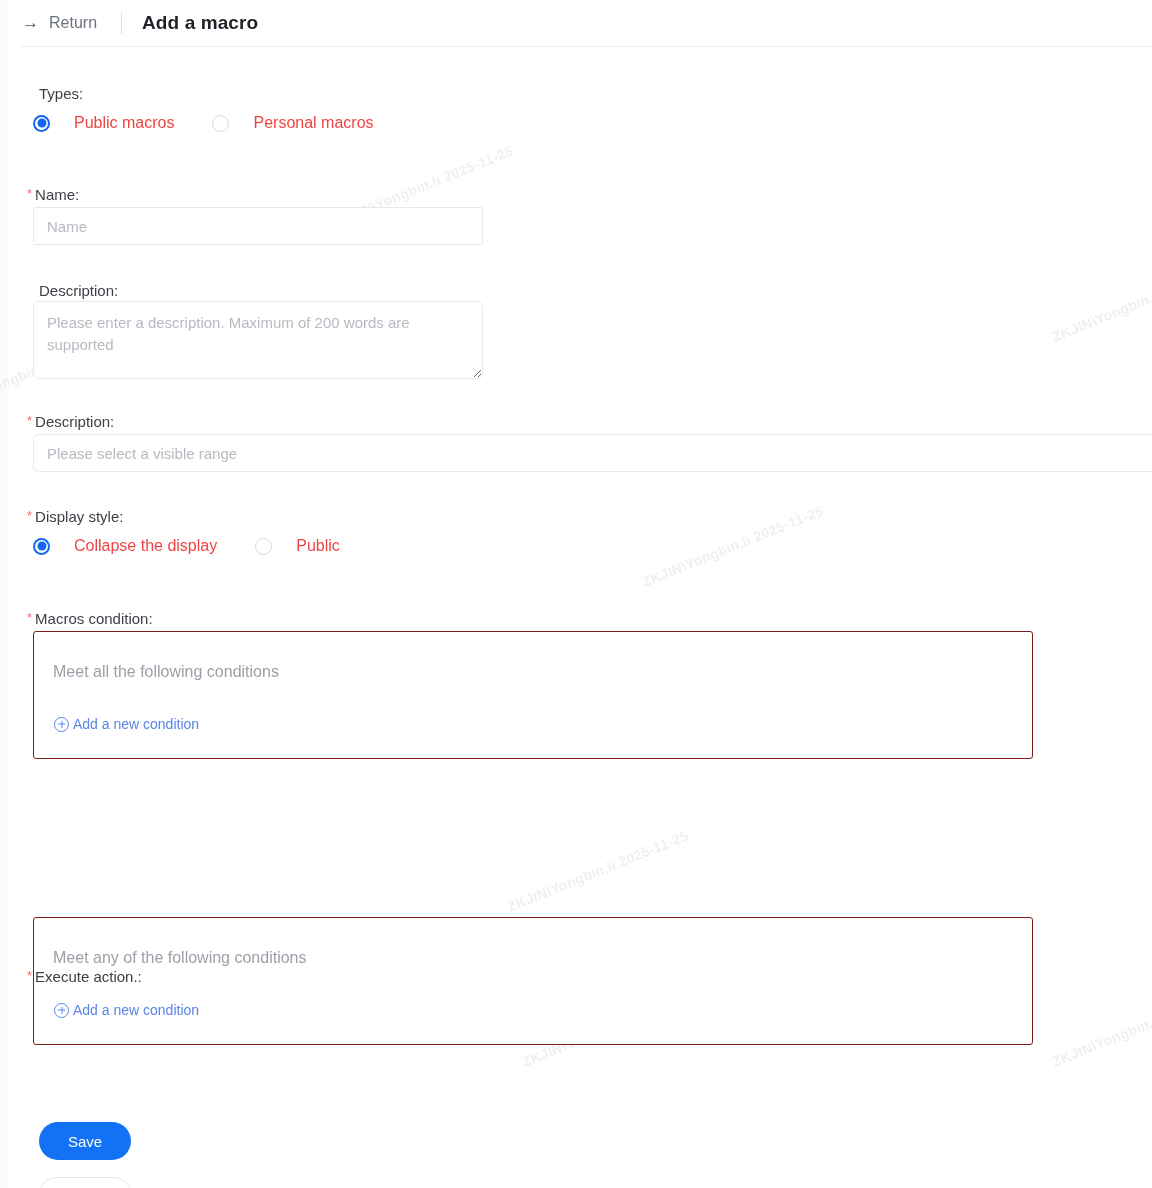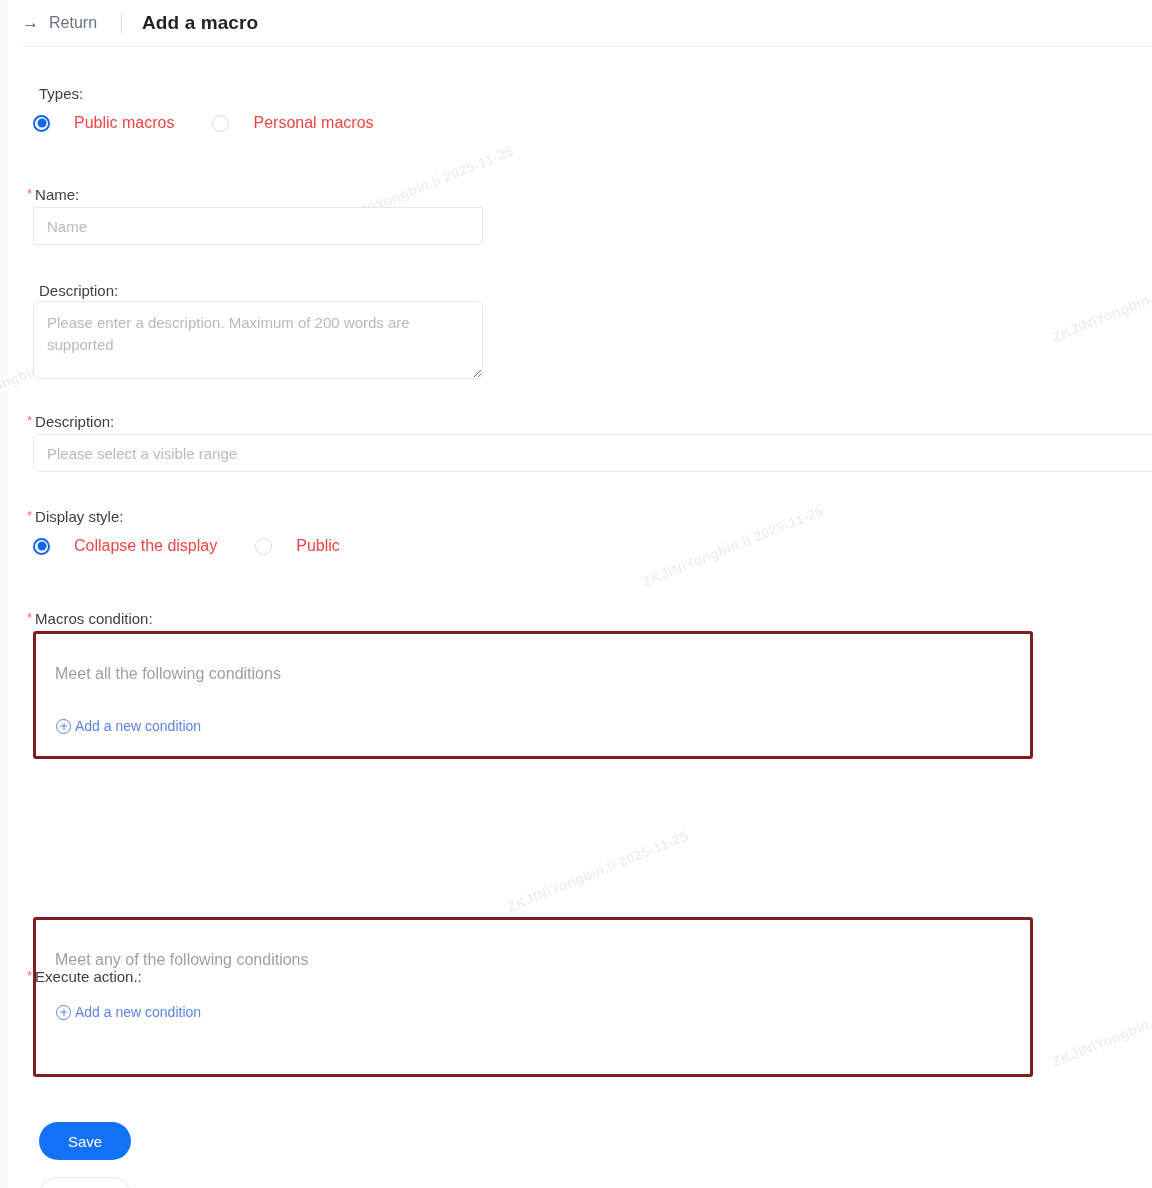--- a/index.html
+++ b/index.html
@@ -116,21 +116,21 @@
 
   .select-input {
     height: 38px; border: 1px solid #e8eaee; border-radius: 6px;
     background: #fff; font-size: 15px; color: #b6bac1;
     padding: 0 13px; display: flex; align-items: center;
     width: 1160px;
   }
 
   
   .panel {
-    border: 3px solid #7f1d1d; border-radius: 3px; background: #fff;
+    border: 1px solid #7f1d1d; border-radius: 3px; background: #fff;
     position: relative;
   }
   .panel-title {
     font-size: 16px; color: #9ba0a8;
   }
   .add-link {
     display: inline-flex; align-items: center; gap: 4px;
     color: #5b84e8; font-size: 14px; cursor: pointer;
   }
   .plus-icon {
@@ -255,21 +255,21 @@
     </div>
 
     <div class="row panel" style="left:33px; top:585px; width:1000px; height:128px;">
       <div class="panel-title" style="position:absolute; left:19px; top:31px;">Meet all the following conditions</div>
       <div class="add-link" style="position:absolute; left:20px; top:84px;">
         <span class="plus-icon"></span>
         <span>Add a new condition</span>
       </div>
     </div>
 
-    <div class="row panel" style="left:33px; top:743px; width:1000px; height:160px;">
+    <div class="row panel" style="left:33px; top:743px; width:1000px; height:128px;">
       <div class="panel-title" style="position:absolute; left:19px; top:31px;">Meet any of the following conditions</div>
       <div class="add-link" style="position:absolute; left:20px; top:84px;">
         <span class="plus-icon"></span>
         <span>Add a new condition</span>
       </div>
     </div>
 
     <div class="row" style="left:21px; top:915px;">
       <div class="field-label">
         <span class="req-star">*</span>

